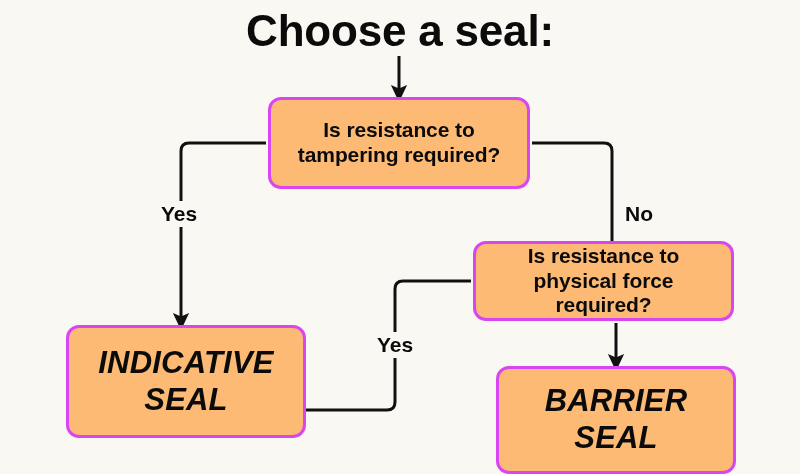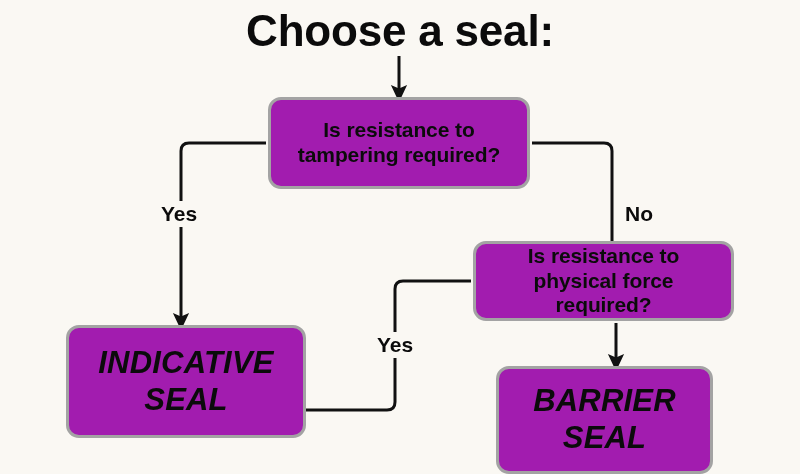--- a/index.html
+++ b/index.html
@@ -36,22 +36,22 @@
     width: 800px;
     text-align: center;
     font-size: 44px;
     font-weight: bold;
     letter-spacing: -0.2px;
     color: #0b0b0b;
   }
   .node {
     position: absolute;
     box-sizing: border-box;
-    background: #a21caf;
-    border: 3px solid #a3a3a3;
+    background: #fdba74;
+    border: 3px solid #d946ef;
     border-radius: 13px;
     display: flex;
     align-items: center;
     justify-content: center;
     text-align: center;
     line-height: 1.18;
   }
   .node.decision {
     font-size: 21px;
     font-weight: bold;
@@ -82,21 +82,21 @@
   }
   #node-indicative-seal {
     left: 66px;
     top: 325px;
     width: 240px;
     height: 113px;
   }
   #node-barrier-seal {
     left: 496px;
     top: 366px;
-    width: 217px;
+    width: 240px;
     height: 108px;
     align-items: center;
   }
   .edge-label {
     position: absolute;
     font-size: 21px;
     font-weight: bold;
     color: #0b0b0b;
     background: #faf8f3;
     padding: 1px 5px;

